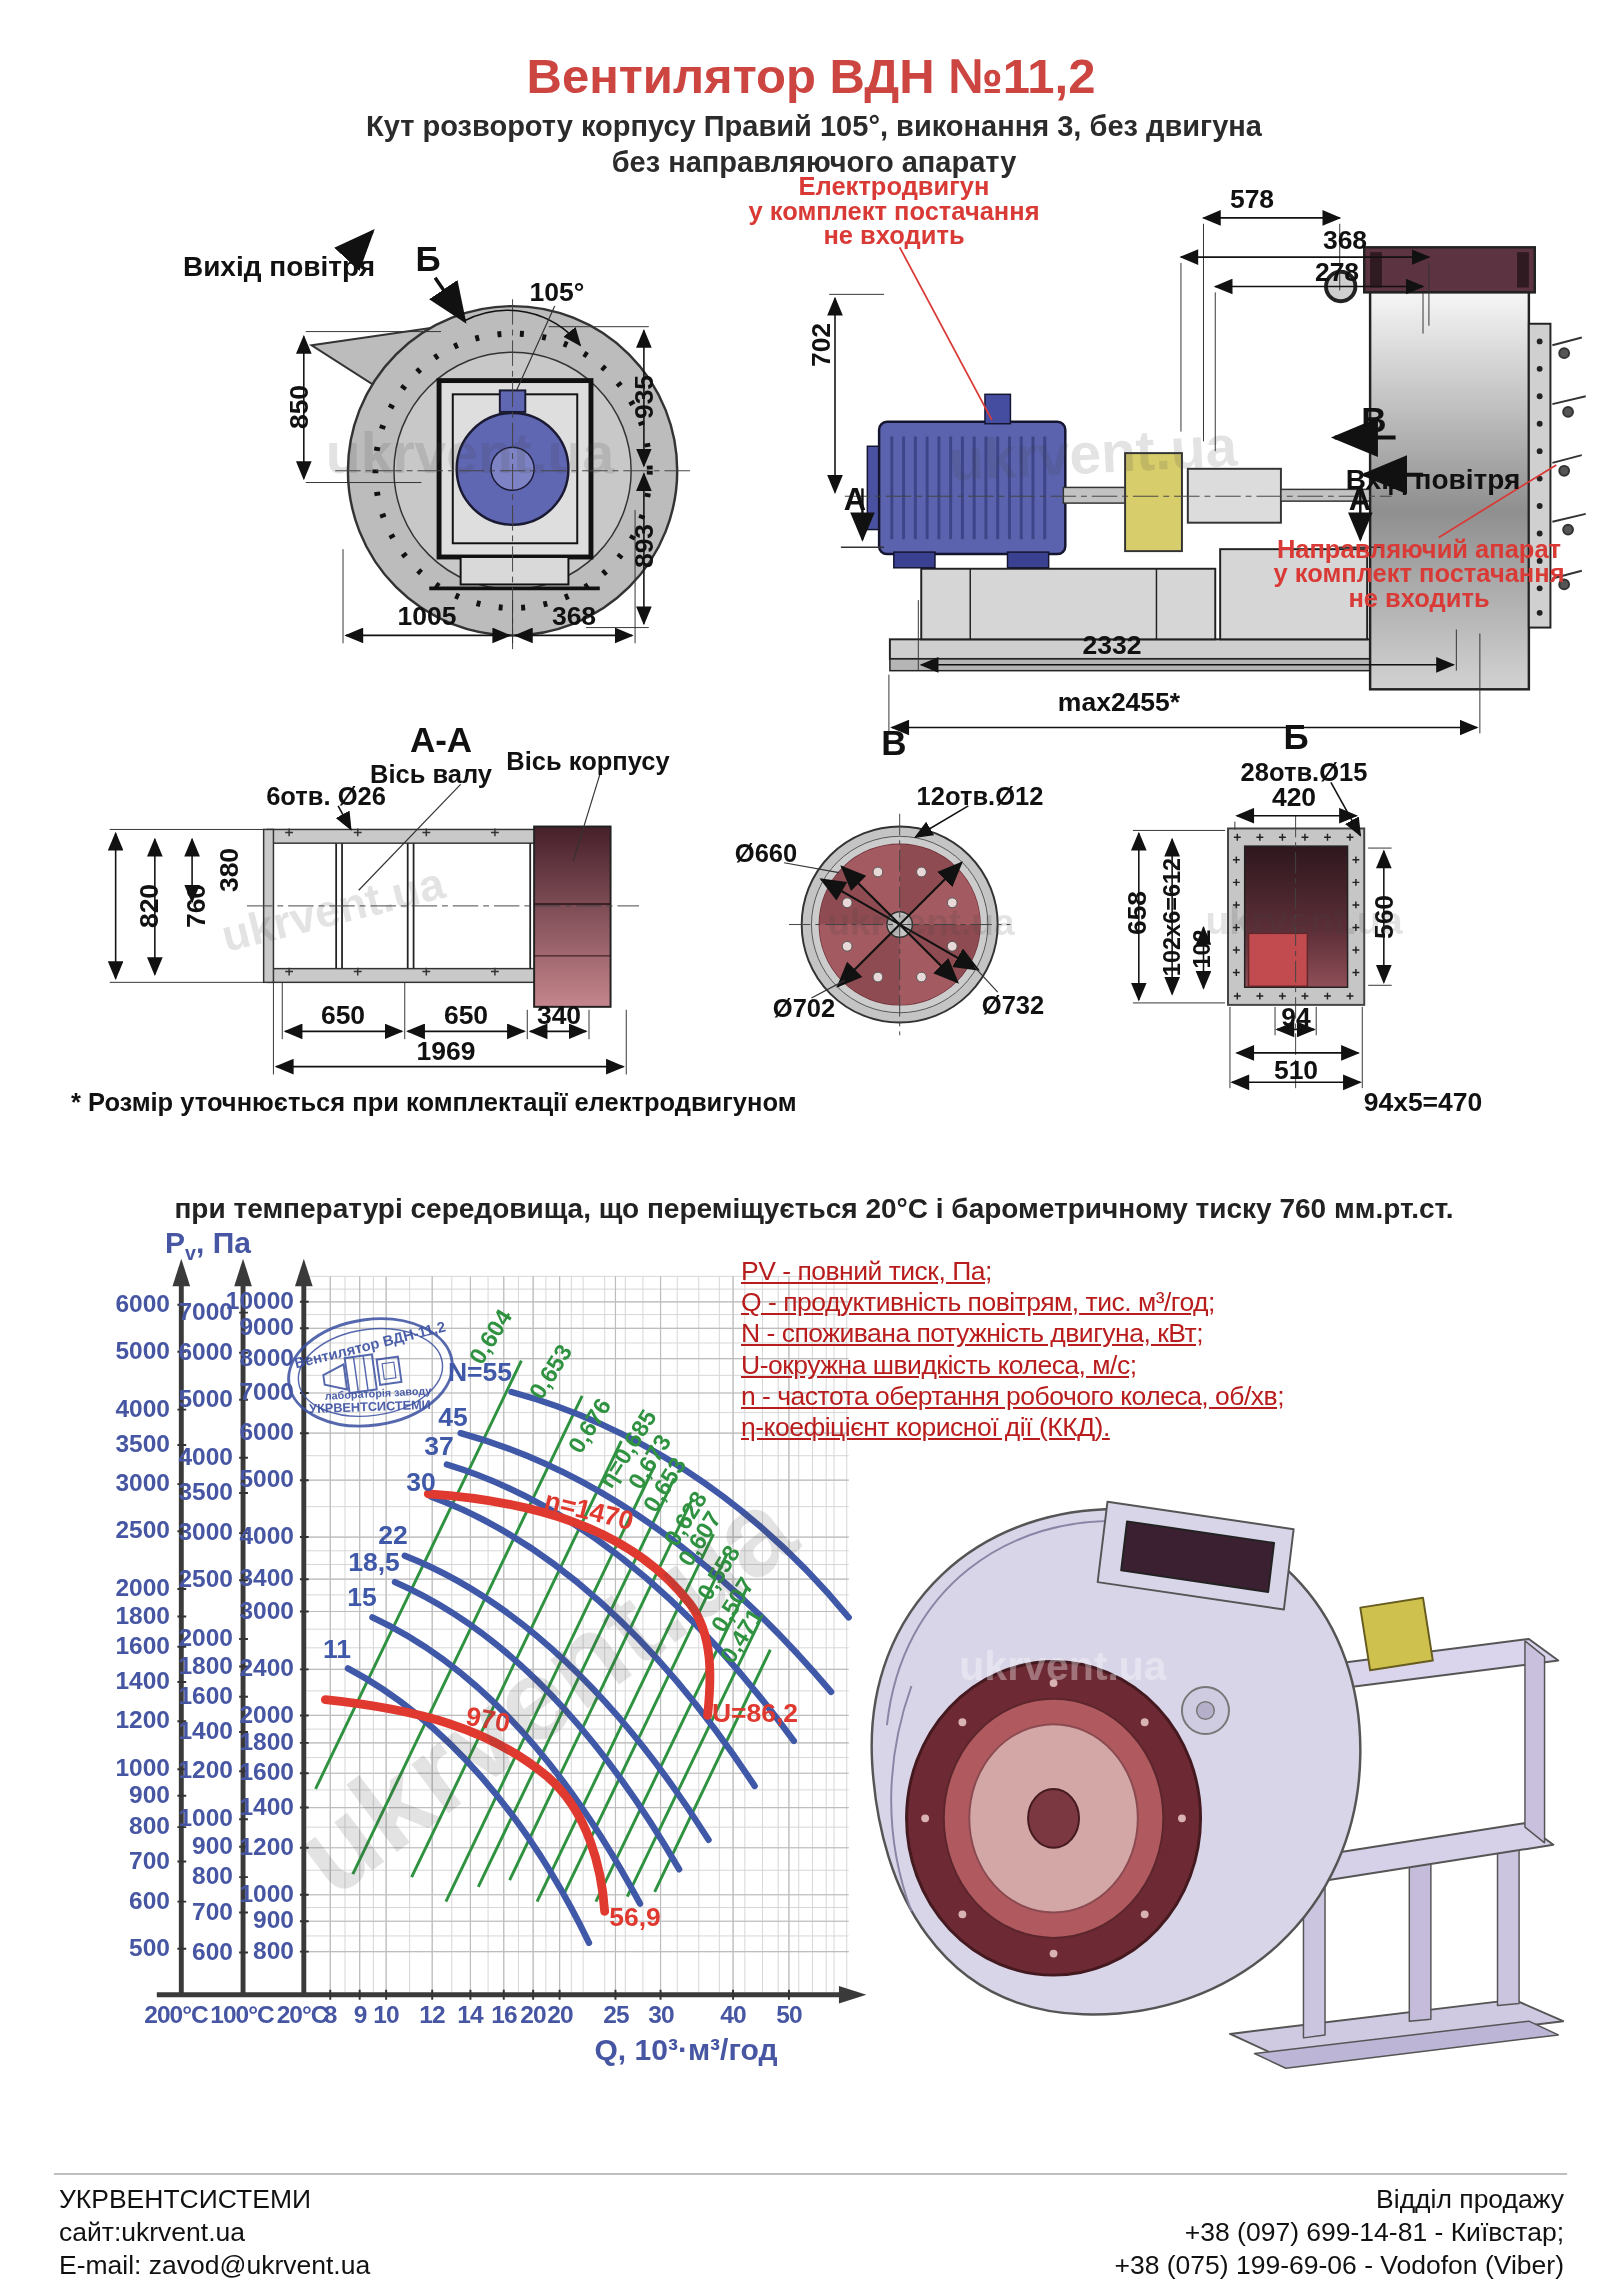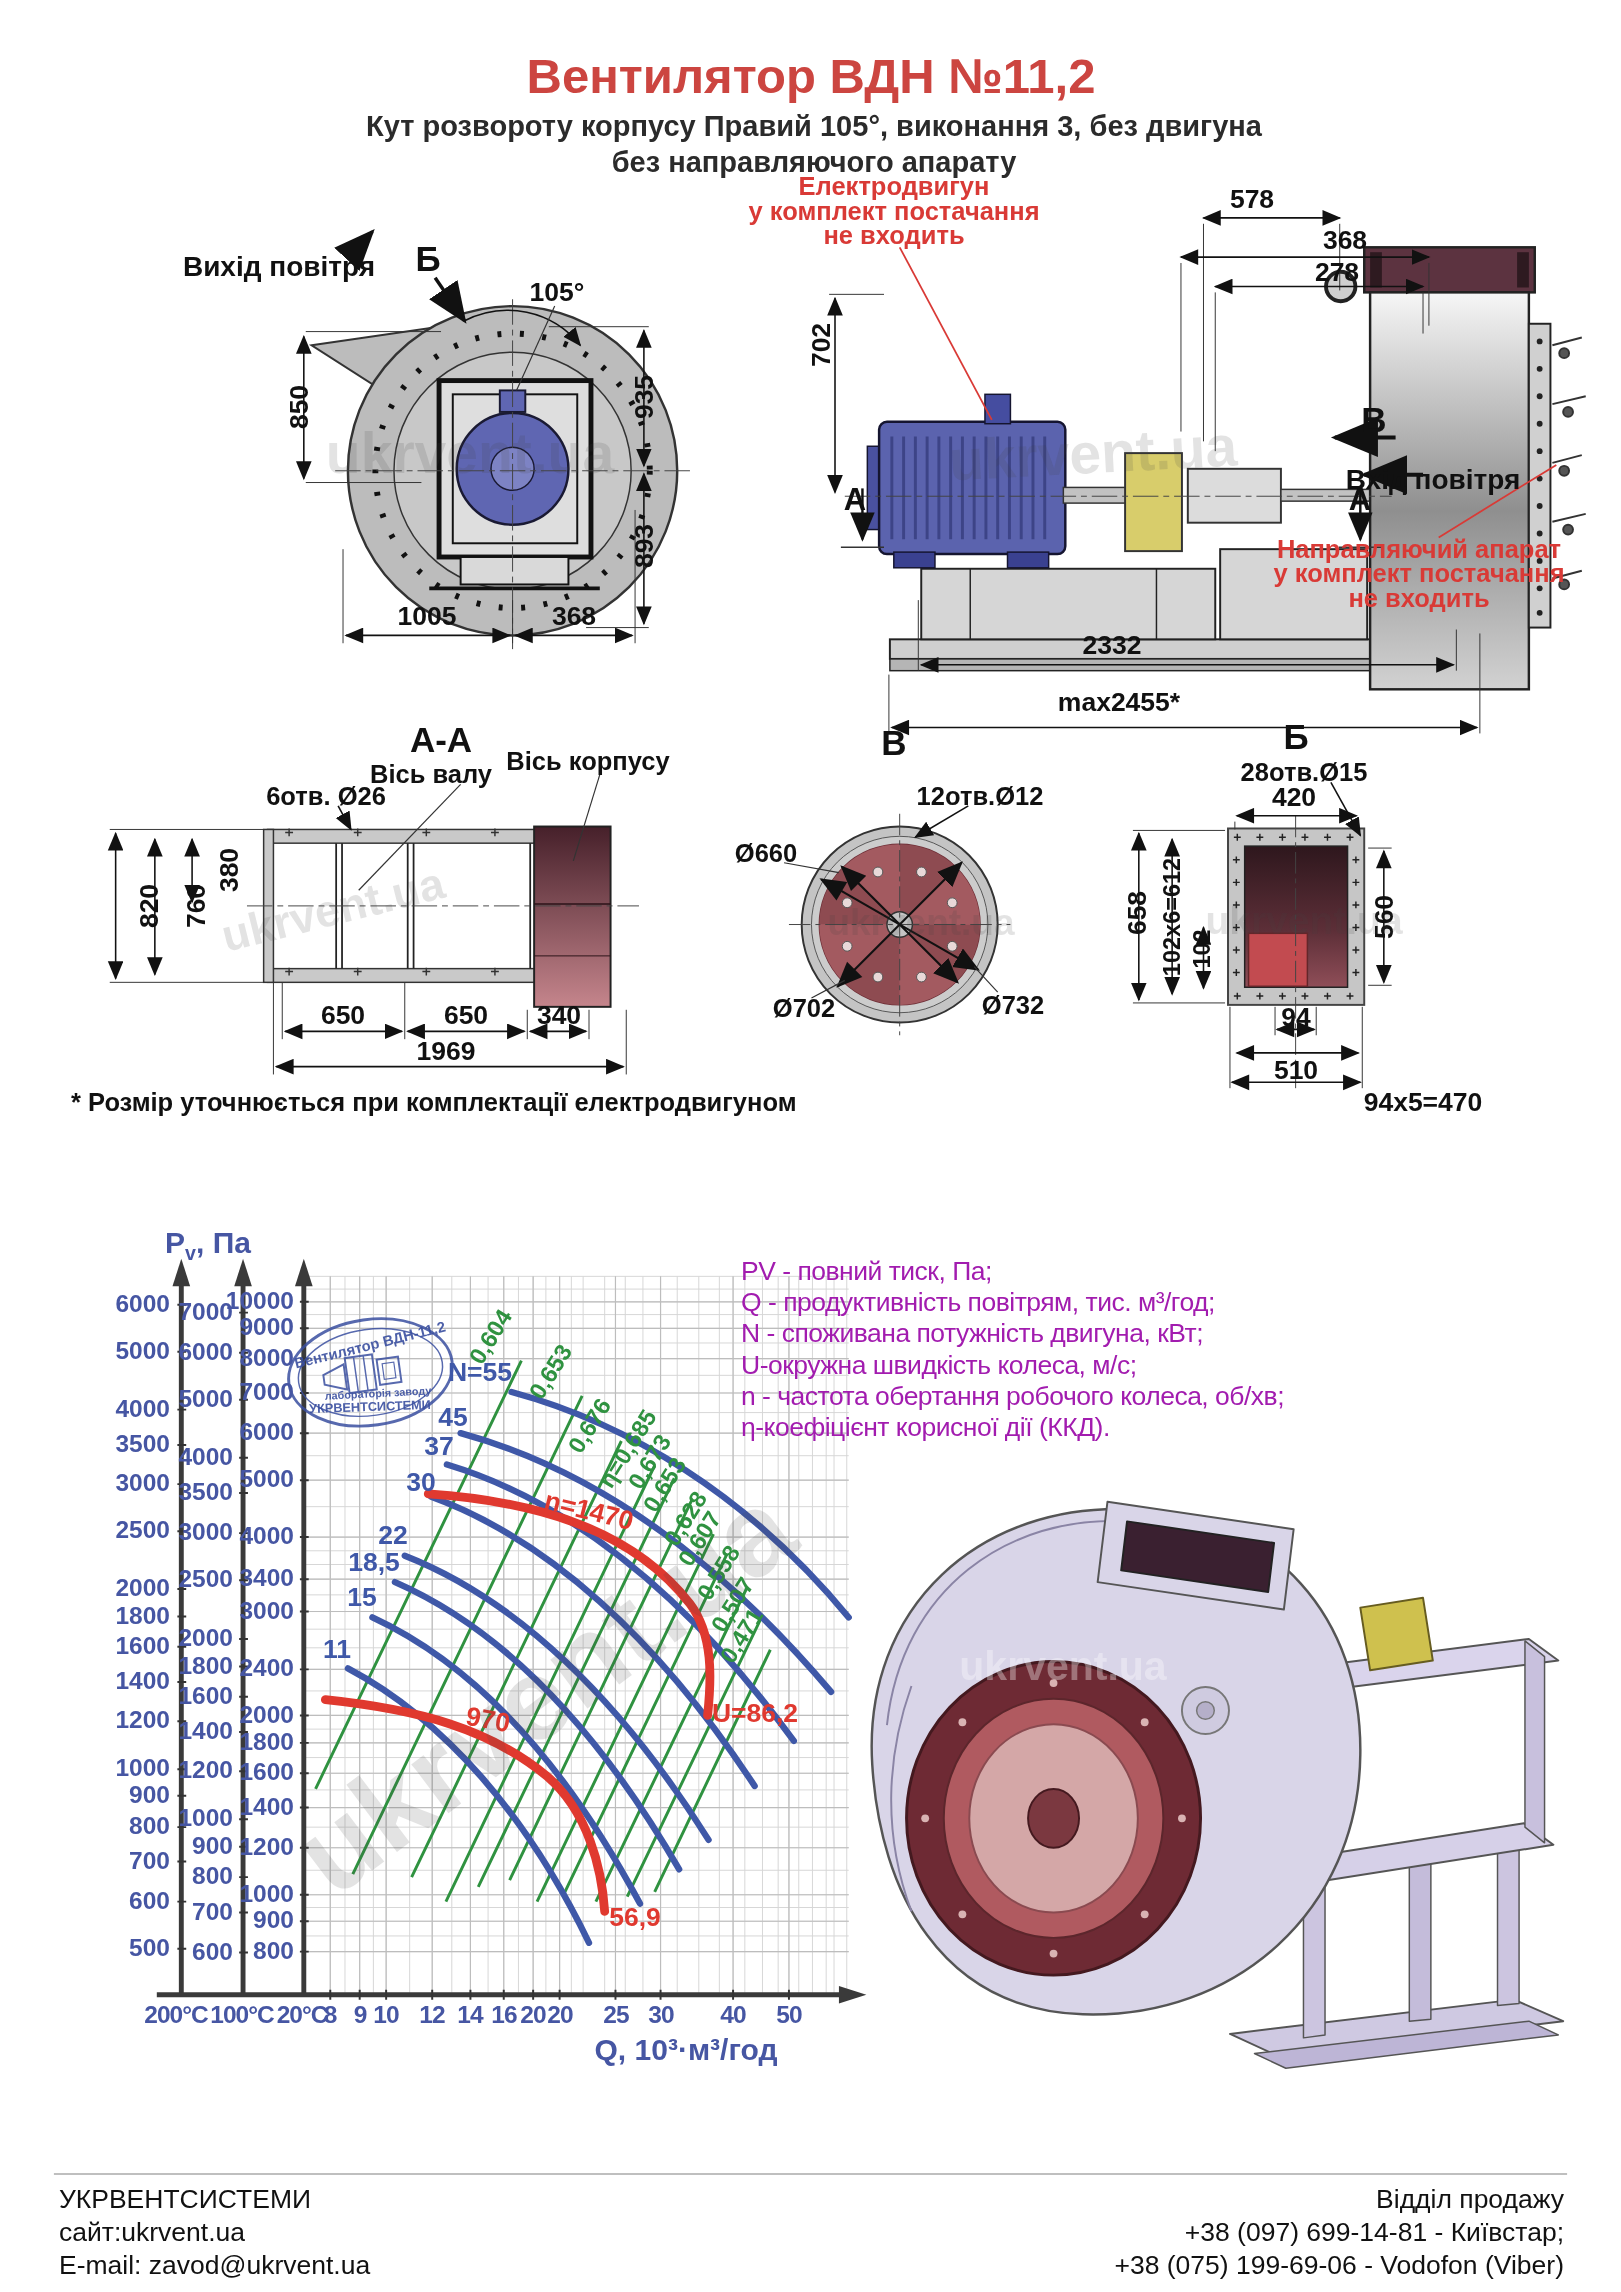--- a/index.html
+++ b/index.html
@@ -19,21 +19,21 @@
   .f-dim2{font-weight:700;font-size:23.5px;color:#111;}
   .f-note{font-weight:700;font-size:25.5px;color:#d93a36;}
   .f-lead{font-weight:600;font-size:28px;color:#111;}
   .f-lead2{font-weight:600;font-size:25.5px;color:#111;}
   .f-tick{font-weight:700;font-size:24.5px;color:#4656a3;}
   .f-xtick{font-weight:700;font-size:24.5px;color:#4656a3;letter-spacing:-1px;}
   .f-ylab{font-weight:700;font-size:30px;color:#4656a3;}
   .f-ncurve{font-weight:700;font-size:26.5px;color:#3f58a8;}
   .f-eta{font-weight:700;font-size:23.5px;color:#2f9240;}
   .f-red{font-weight:700;font-size:26.5px;color:#e0392f;}
-  .f-leg{font-weight:500;font-size:26.5px;color:#a21caf;letter-spacing:-0.5px;}
+  .f-leg{font-weight:500;font-size:26.5px;color:#b91c1c;letter-spacing:-0.5px;text-decoration:underline;}
   .f-foot{font-weight:500;font-size:26.5px;color:#111;}
   .f-stamp{color:#3a4fa0;opacity:.9;}
   .f-wm{font-weight:700;color:rgba(70,70,70,0.15);}
 </style>
 </head>
 <body>
 
 <div id="page">
 
 <svg id="art" viewBox="0 0 1654 2339" xmlns="http://www.w3.org/2000/svg">
@@ -406,20 +406,21 @@
 <span class="c f-dim" style="left:1294px;top:797px">420</span>
 <span class="c f-dim" style="left:1137px;top:913px;transform:translate(-50%,-50%) rotate(-90deg)">658</span>
 <span class="c f-dim2" style="left:1172px;top:917px;transform:translate(-50%,-50%) rotate(-90deg)">102х6=612</span>
 <span class="c f-dim2" style="left:1202px;top:949px;transform:translate(-50%,-50%) rotate(-90deg)">102</span>
 <span class="c f-dim" style="left:1384px;top:917px;transform:translate(-50%,-50%) rotate(-90deg)">560</span>
 <span class="c f-dim" style="left:1296px;top:1017px">94</span>
 <span class="c f-dim" style="left:1423px;top:1102px">94х5=470</span>
 <span class="c f-dim" style="left:1296px;top:1070px">510</span>
 
 <span class="l f-fn" style="left:71px;top:1088px">* Розмір уточнюється при комплектації електродвигуном</span>
+<span class="c f-h2s" style="left:814px;top:1209px">при температурі середовища, що переміщується 20°С і барометричному тиску 760 мм.рт.ст.</span>
 
 <span class="c f-ylab" style="left:208px;top:1245px"><span>P</span><sub style="font-size:19.6px">v</sub><span>, Па</span></span>
 
 <span class="r f-tick" style="right:1451px;top:1290px">6000</span>
 <span class="r f-tick" style="right:1451px;top:1337px">5000</span>
 <span class="r f-tick" style="right:1451px;top:1395px">4000</span>
 <span class="r f-tick" style="right:1451px;top:1430px">3500</span>
 <span class="r f-tick" style="right:1451px;top:1469px">3000</span>
 <span class="r f-tick" style="right:1451px;top:1516px">2500</span>
 <span class="r f-tick" style="right:1451px;top:1574px">2000</span>

